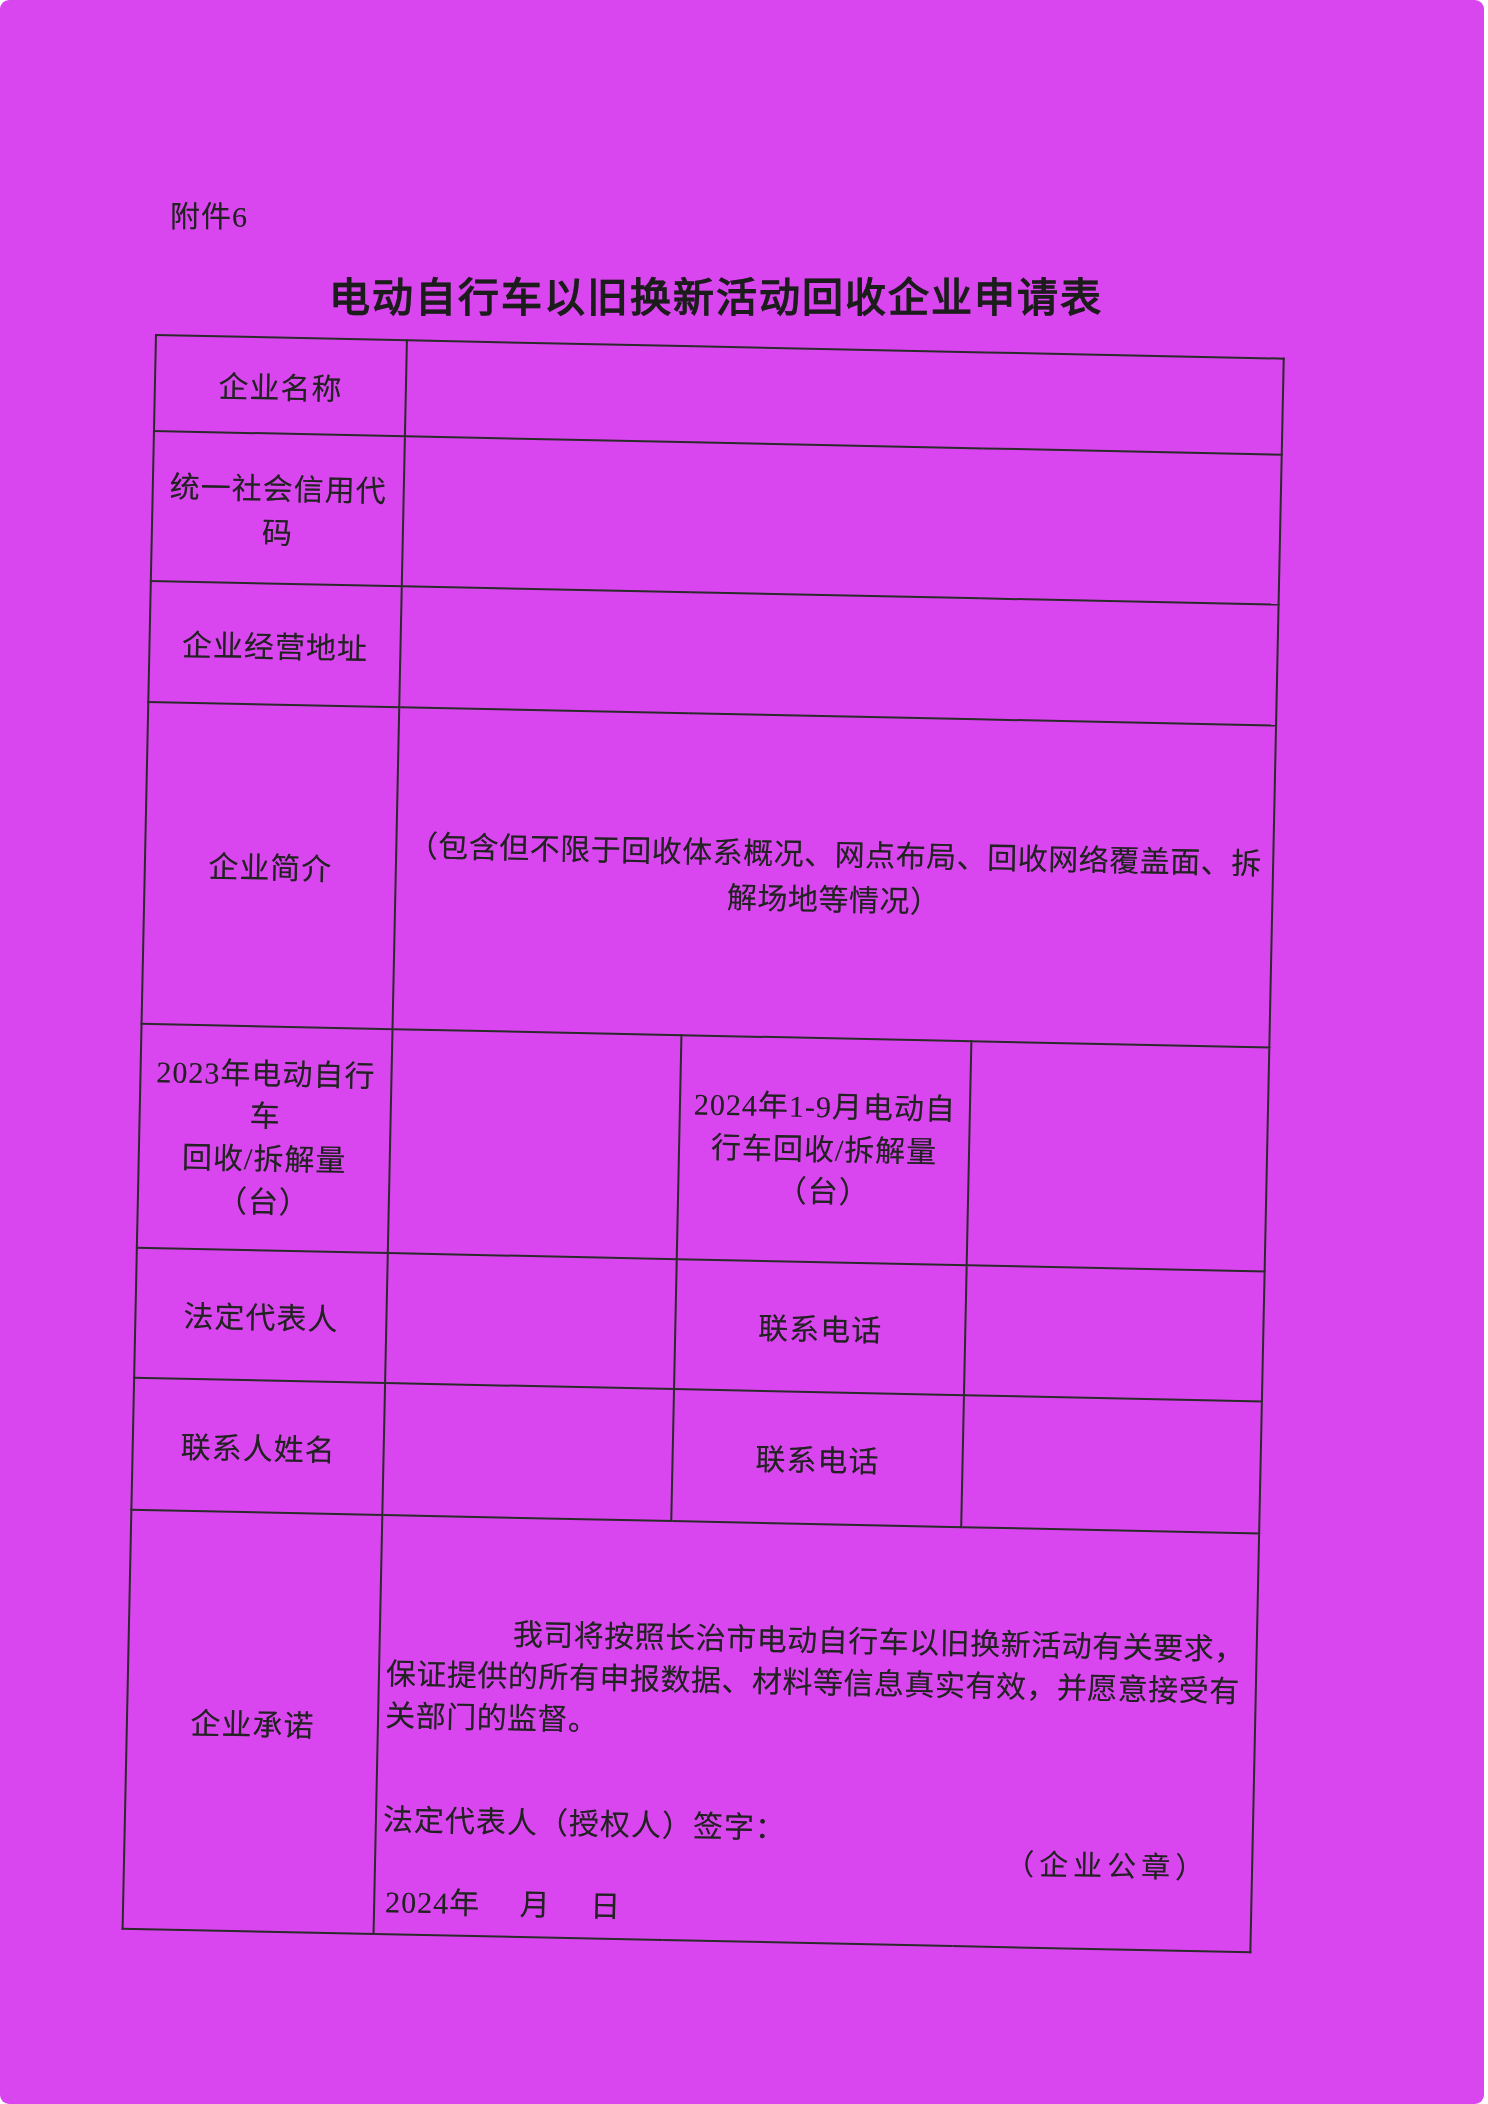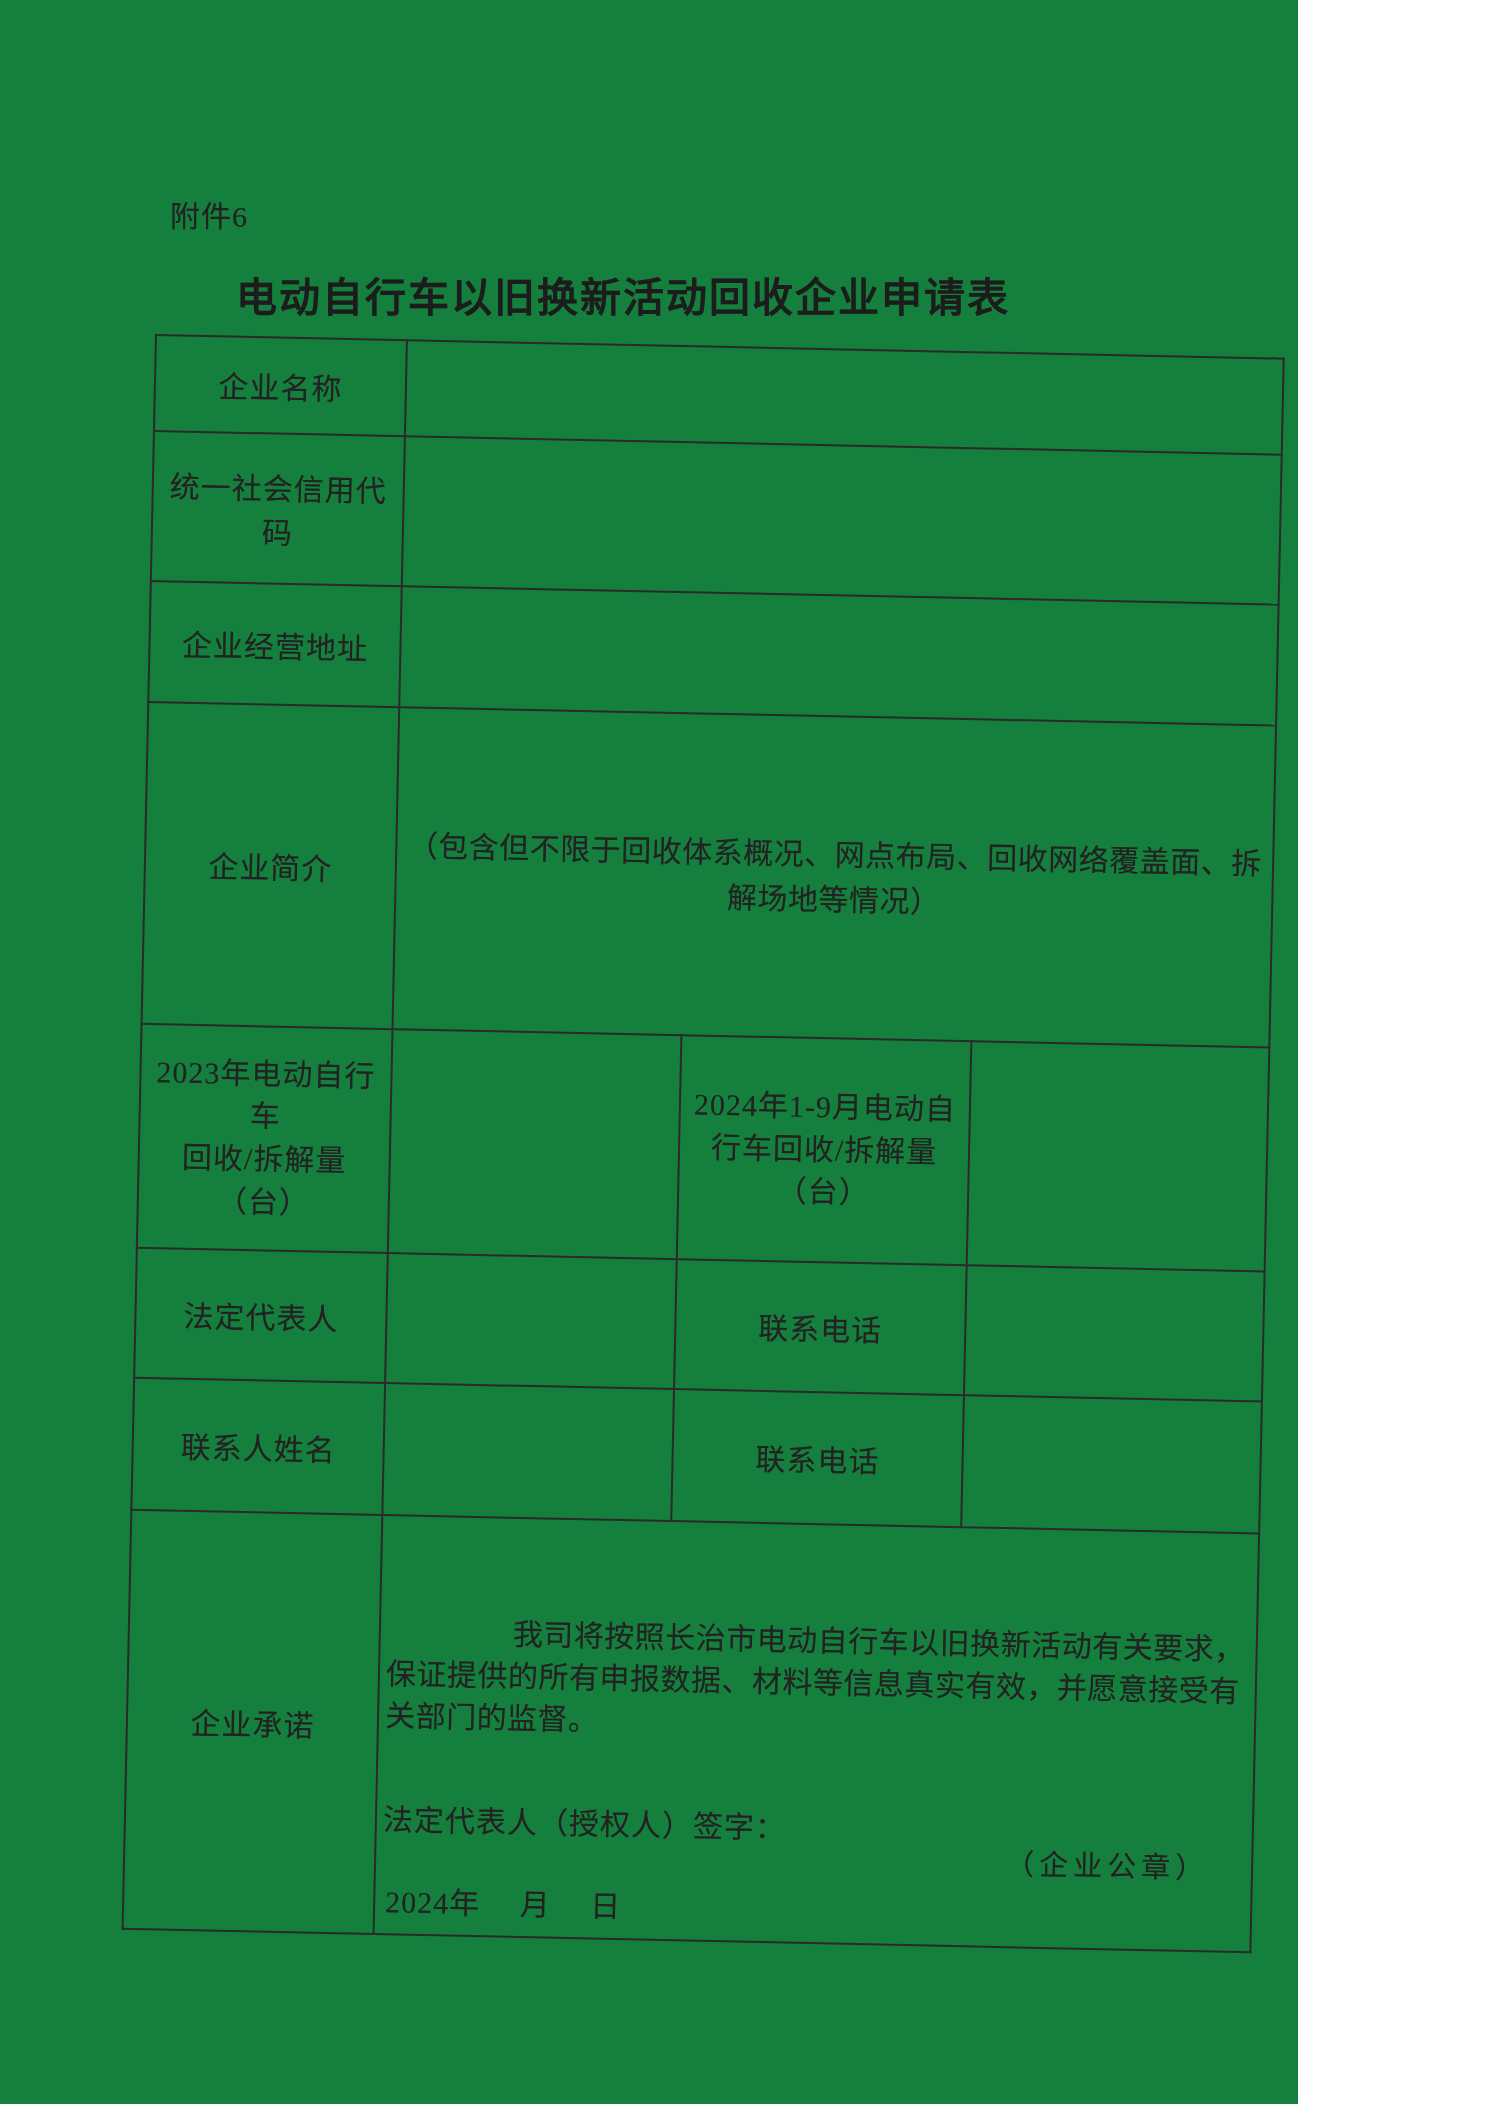--- a/index.html
+++ b/index.html
@@ -3,25 +3,26 @@
 <meta charset="utf-8">
 <style>
   html,body{margin:0;padding:0;}
   body{
     background:#ffffff;
     font-family:"Liberation Serif","DejaVu Serif",serif;
     color:#222;
   }
   .page{
     position:relative;
-    width:1298px;
+    width:1484px;
     height:2104px;
-    background:#15803d;
+    background:#d946ef;
     overflow:hidden;
     text-shadow:0 0 0.6px rgba(40,40,40,0.45);
+    border-radius:9px;
   }
   .attachment{
     position:absolute;
     left:170px;
     top:192px;
     font-size:30px;
     letter-spacing:1px;
   }
   .doc-title{
     position:absolute;

